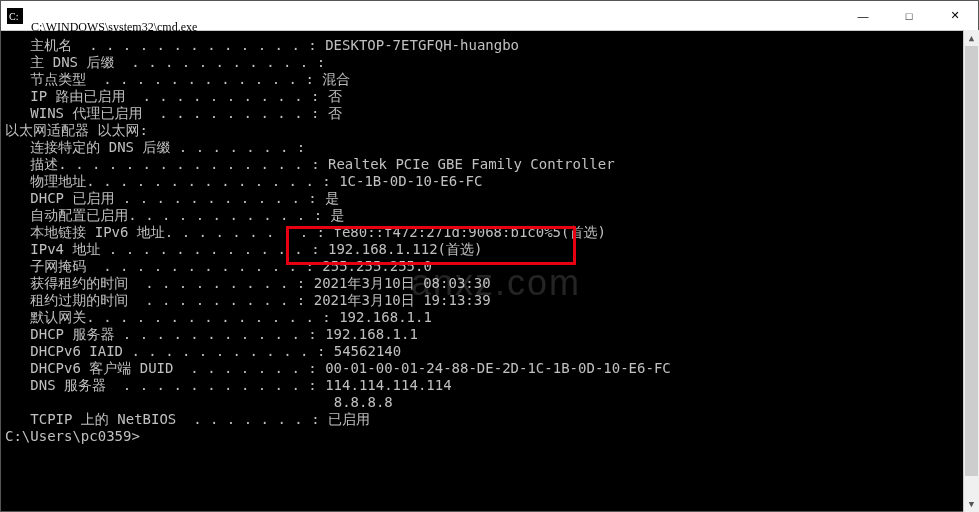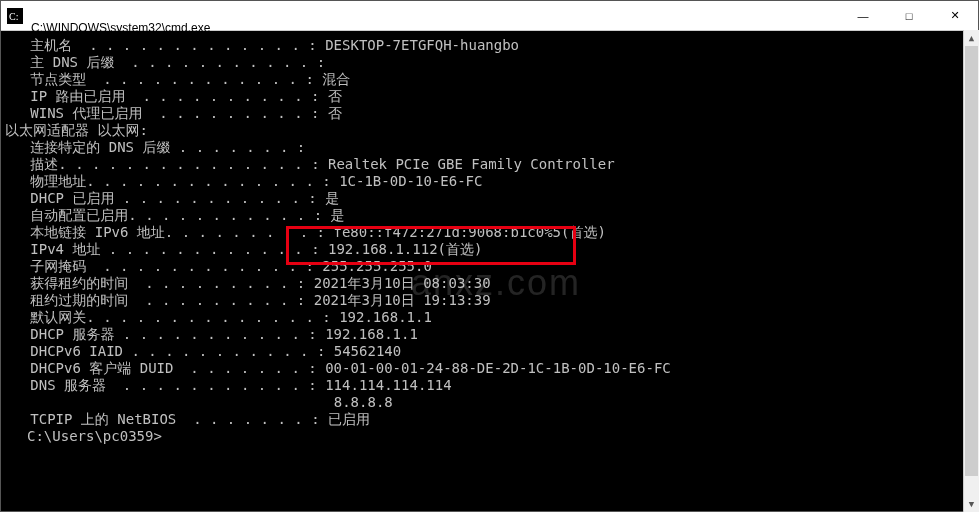--- a/index.html
+++ b/index.html
@@ -28,21 +28,21 @@
 .titlebar-icon {
   width: 16px;
   height: 16px;
   margin: 0 6px;
   display: inline-block;
 }
 .titlebar-icon svg { display: block; }
 .titlebar-title {
   flex: 1;
   font-size: 12px;
-  font-family: Liberation Sans, sans-serif;
+  font-family: Liberation Serif, serif;
   color: #000;
   padding-left: 2px;
   margin-top: 24px;
 }
 .titlebar-controls {
   display: flex;
 }
 .titlebar-btn {
   width: 46px;
   height: 30px;
@@ -85,21 +85,21 @@
 }
 .watermark {
   position: absolute;
   color: rgba(200,200,200,0.18);
   font-family: Arial, sans-serif;
   font-size: 36px;
   font-weight: normal;
   letter-spacing: 2px;
   pointer-events: none;
 }
-.prompt { white-space: pre; margin-left: 22px; }
+.prompt { white-space: pre; }
 .scrollbar {
   position: absolute;
   right: 0;
   top: 30px;
   bottom: 0;
   width: 16px;
   background: #f0f0f0;
   border-left: 1px solid #ccc;
 }
 .scroll-thumb {

